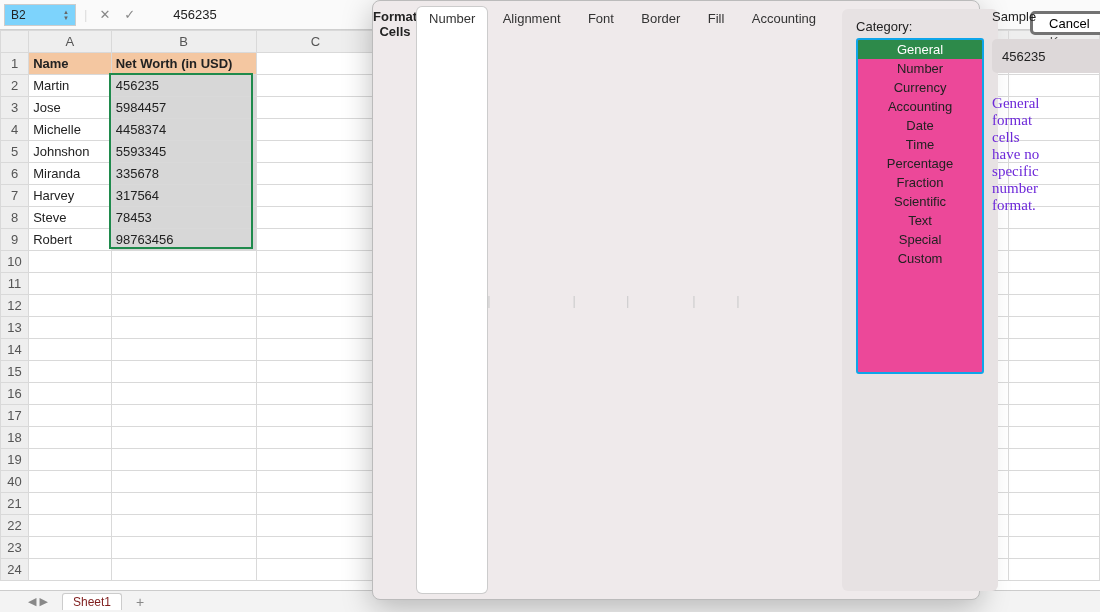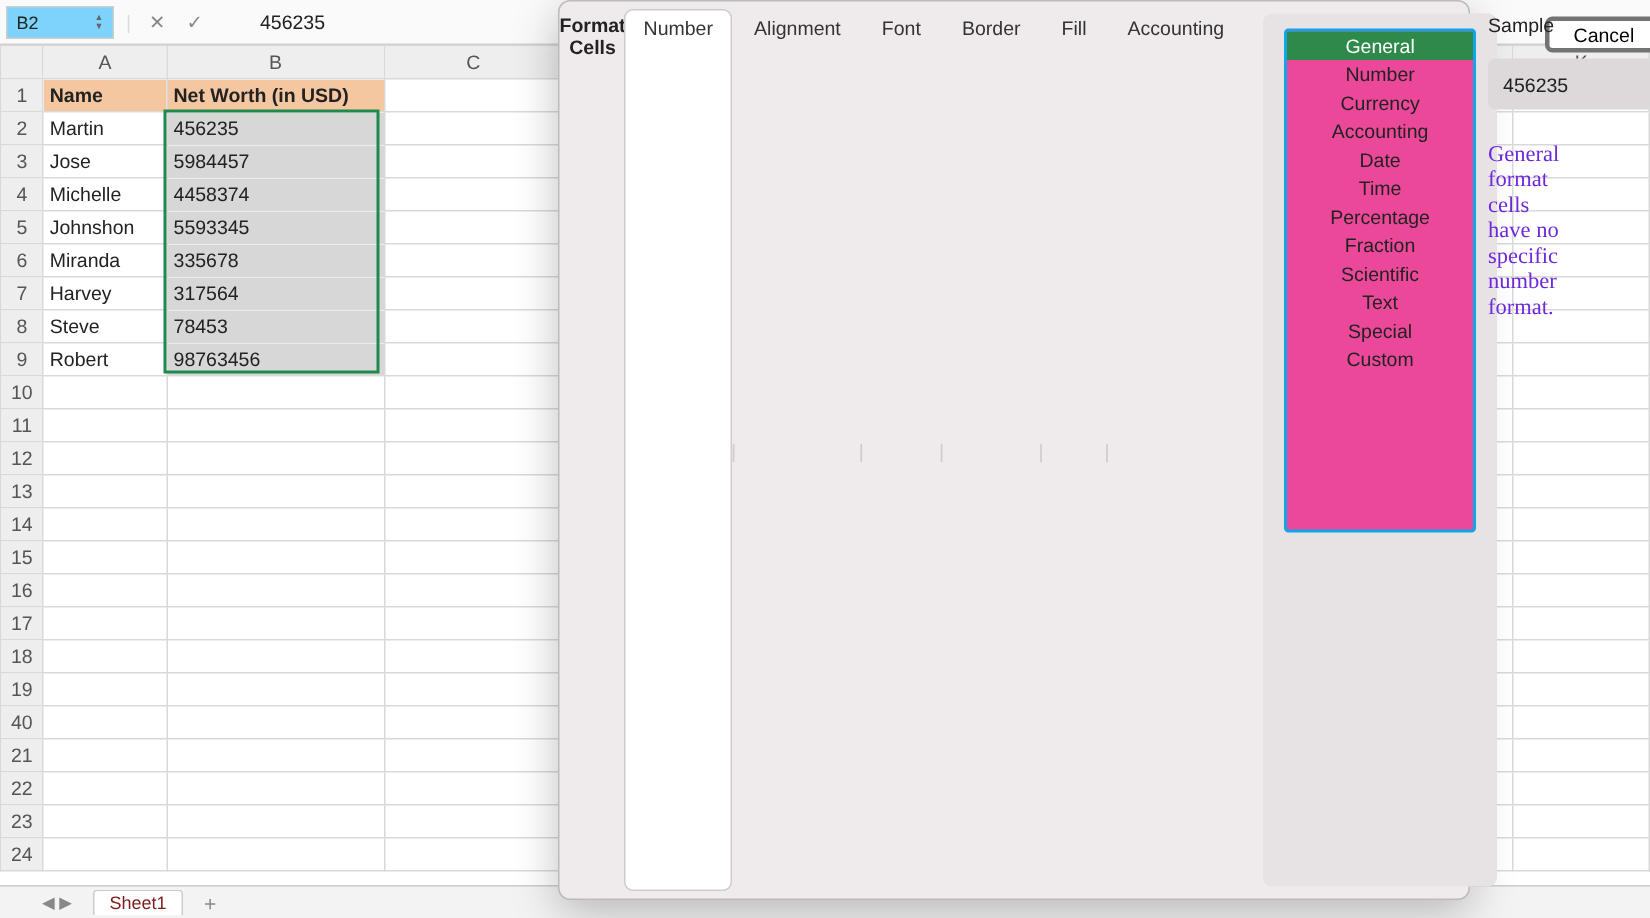--- a/index.html
+++ b/index.html
@@ -462,20 +462,21 @@
       <span class="dlg-tab-sep">|</span>
       <span class="dlg-tab">Font</span>
       <span class="dlg-tab-sep">|</span>
       <span class="dlg-tab">Border</span>
       <span class="dlg-tab-sep">|</span>
       <span class="dlg-tab">Fill</span>
       <span class="dlg-tab-sep">|</span>
       <span class="dlg-tab">Accounting</span>
     </div>
   <div class="dlg-body">
+    <div class="cat-label">Category:</div>
     <div class="sample-label">Sample</div>
     <div class="cat-list" id="cat-list">
         <div class="cat-item selected">General</div>
         <div class="cat-item">Number</div>
         <div class="cat-item">Currency</div>
         <div class="cat-item">Accounting</div>
         <div class="cat-item">Date</div>
         <div class="cat-item">Time</div>
         <div class="cat-item">Percentage</div>
         <div class="cat-item">Fraction</div>

